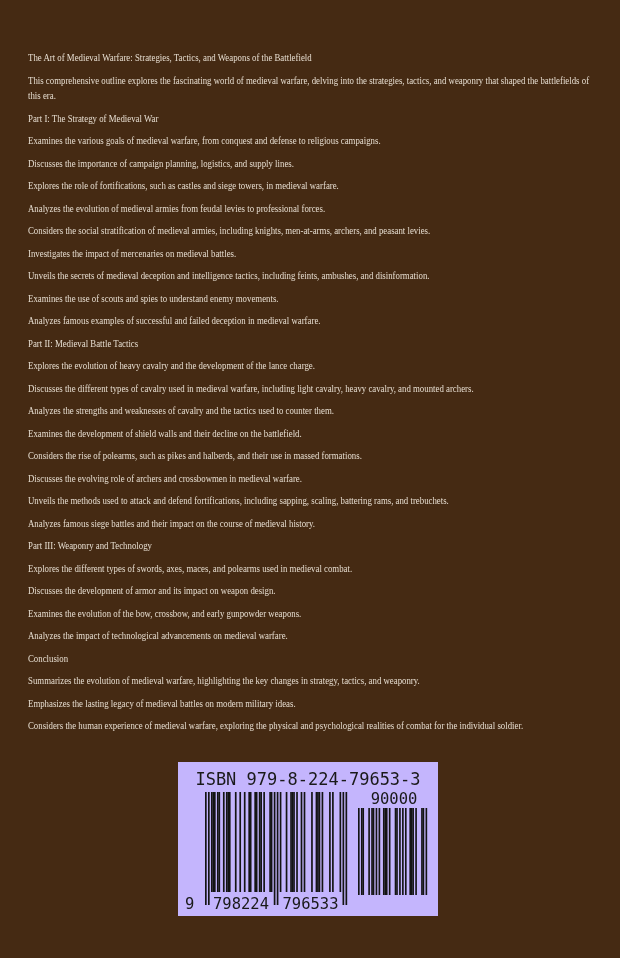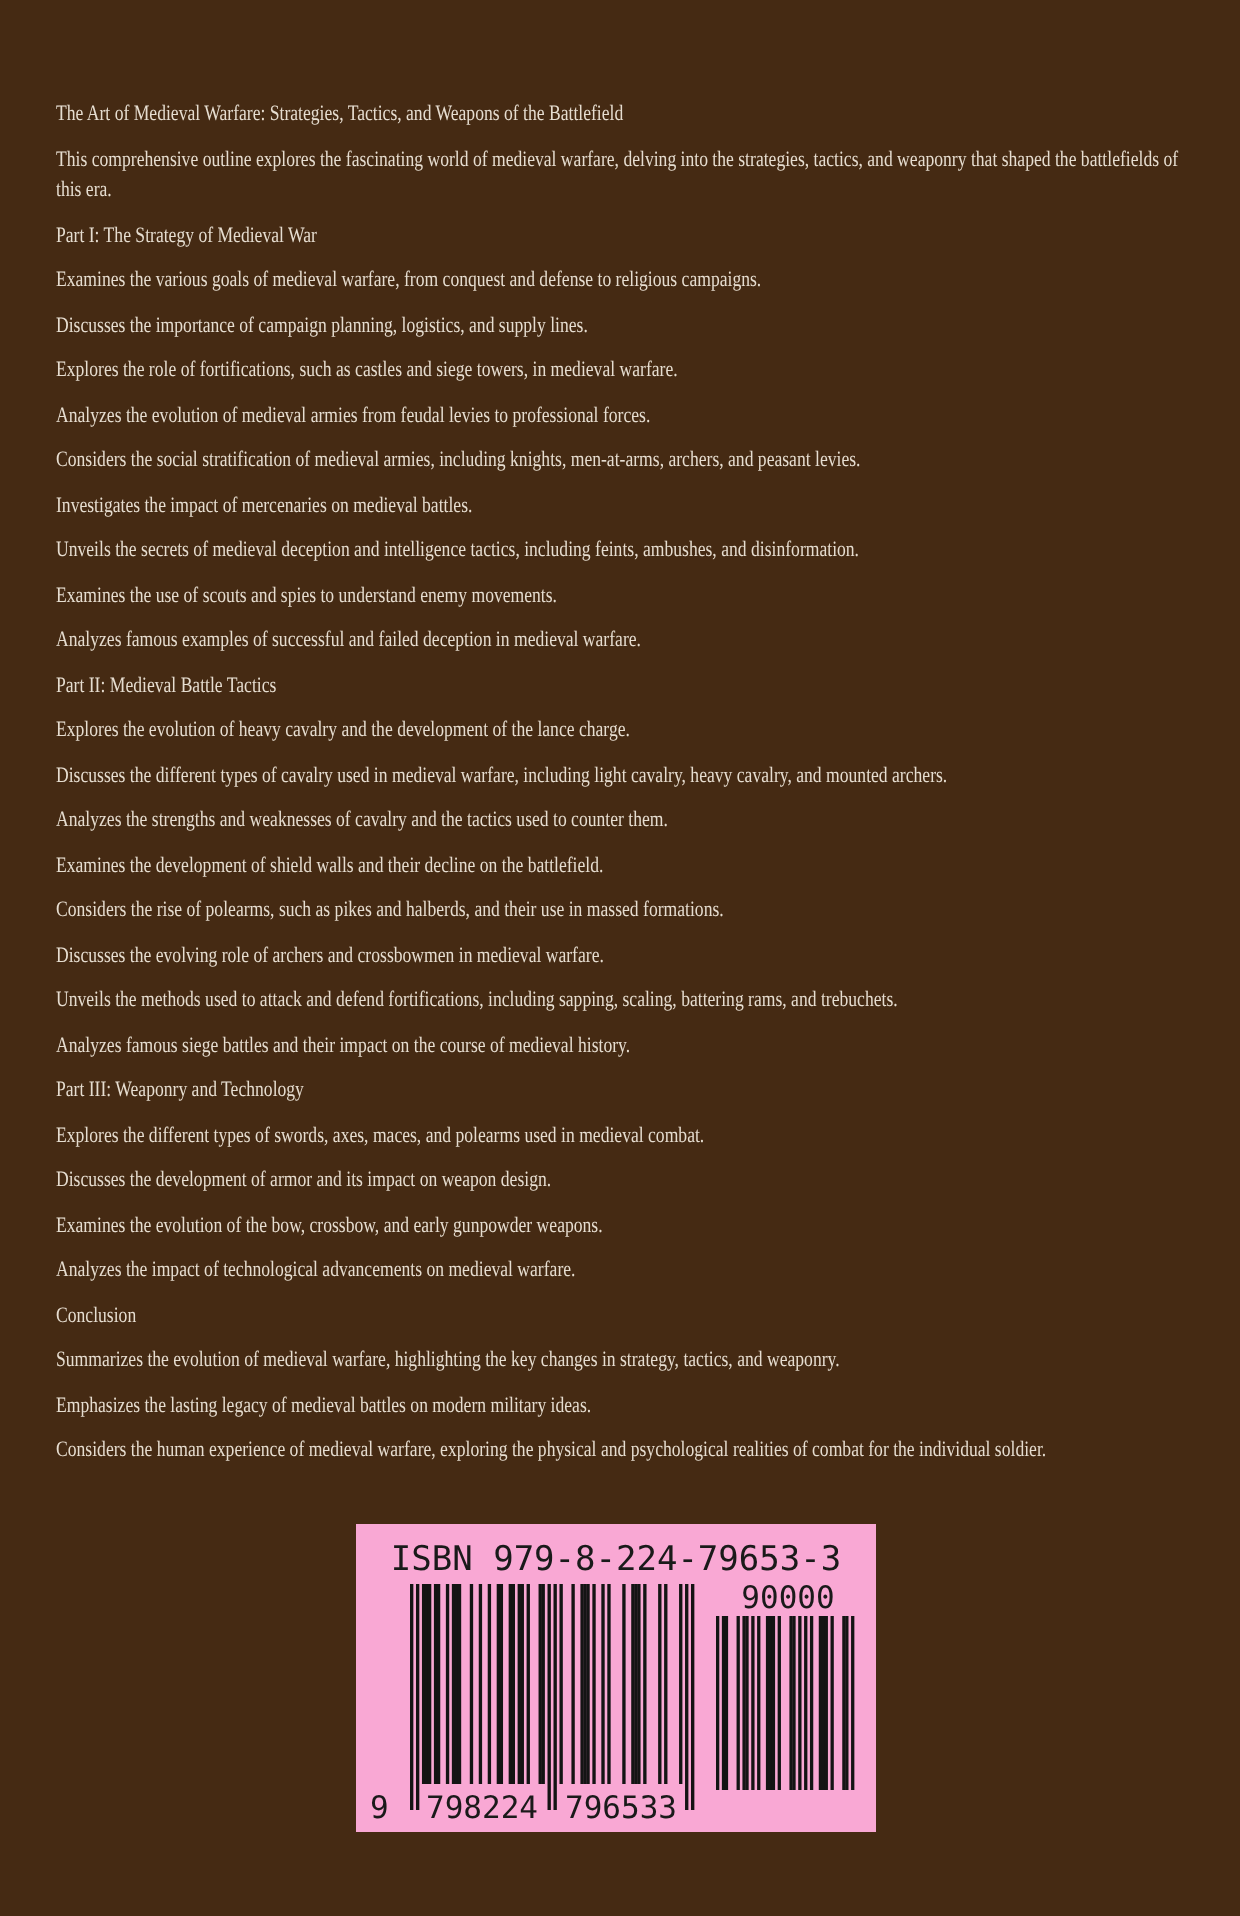--- a/index.html
+++ b/index.html
@@ -30,21 +30,21 @@
     line-height: 15.5px;
     font-weight: 400;
     color: var(--fg, #e7dfd3);
   }
   .barcode-box {
     position: absolute;
     left: 178px;
     top: 762px;
     width: 260px;
     height: 154px;
-    background: #f9a8d4;
+    background: #c4b5fd;
   }
   .barcode-box svg {
     display: block;
     width: 260px;
     height: 154px;
   }
 </style>
 </head>
 <body>
 

